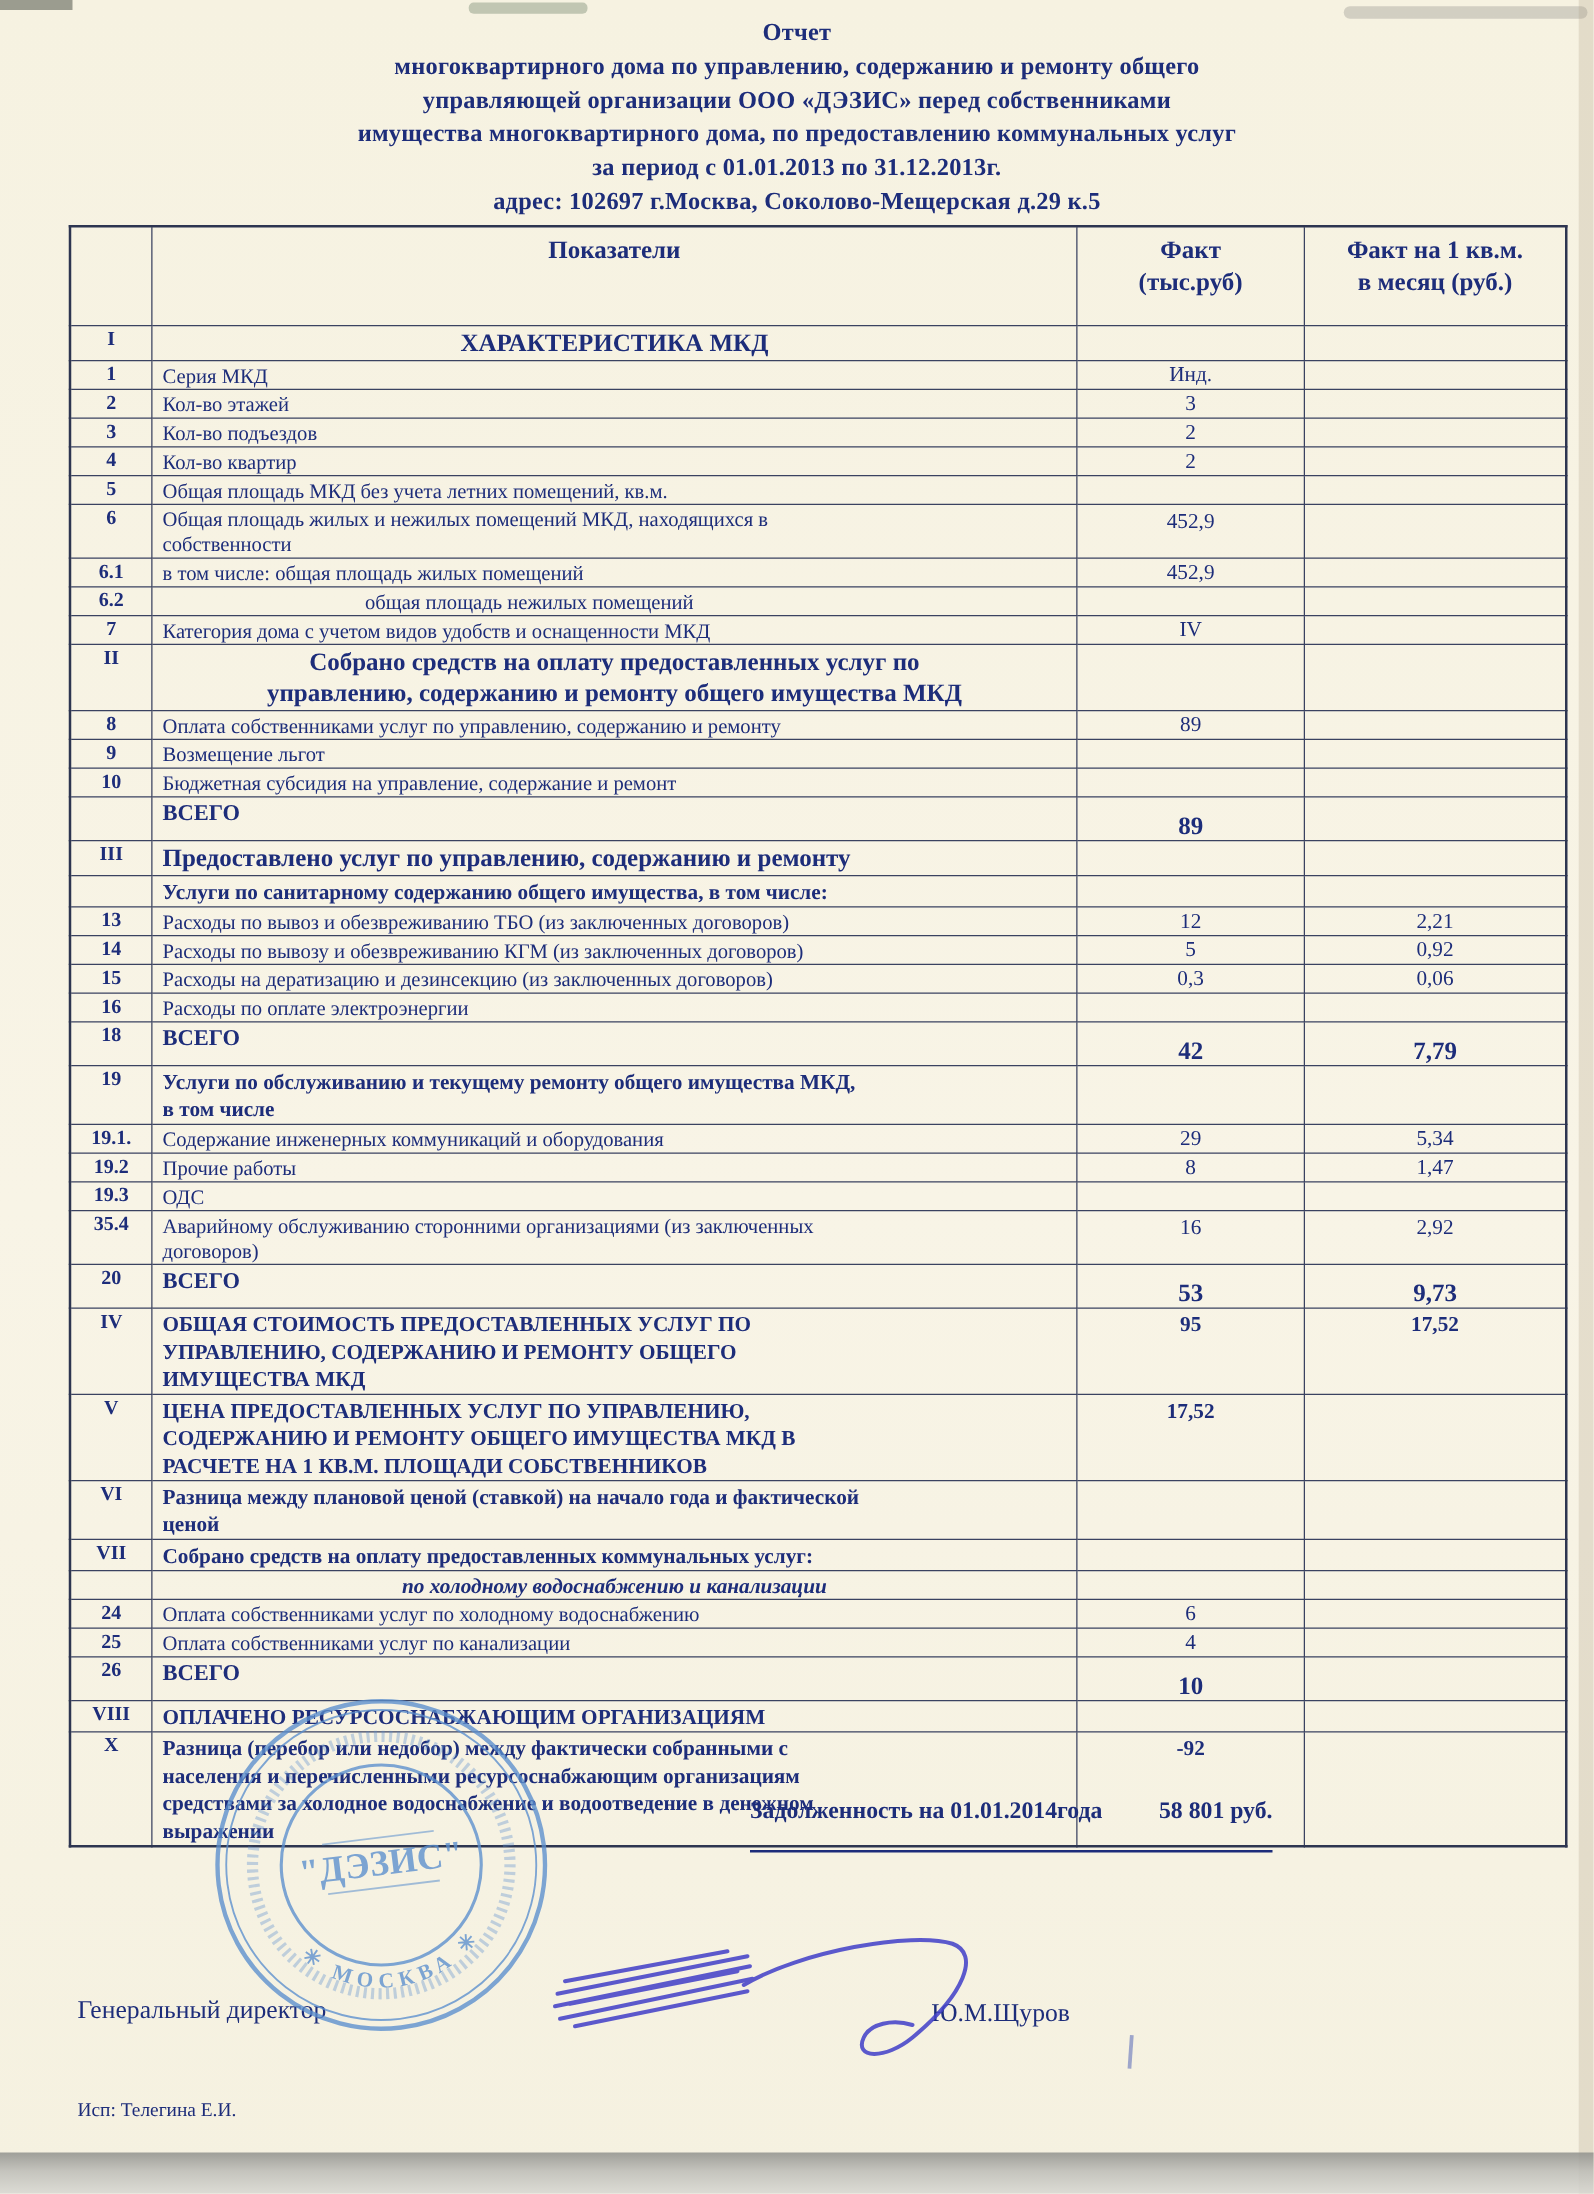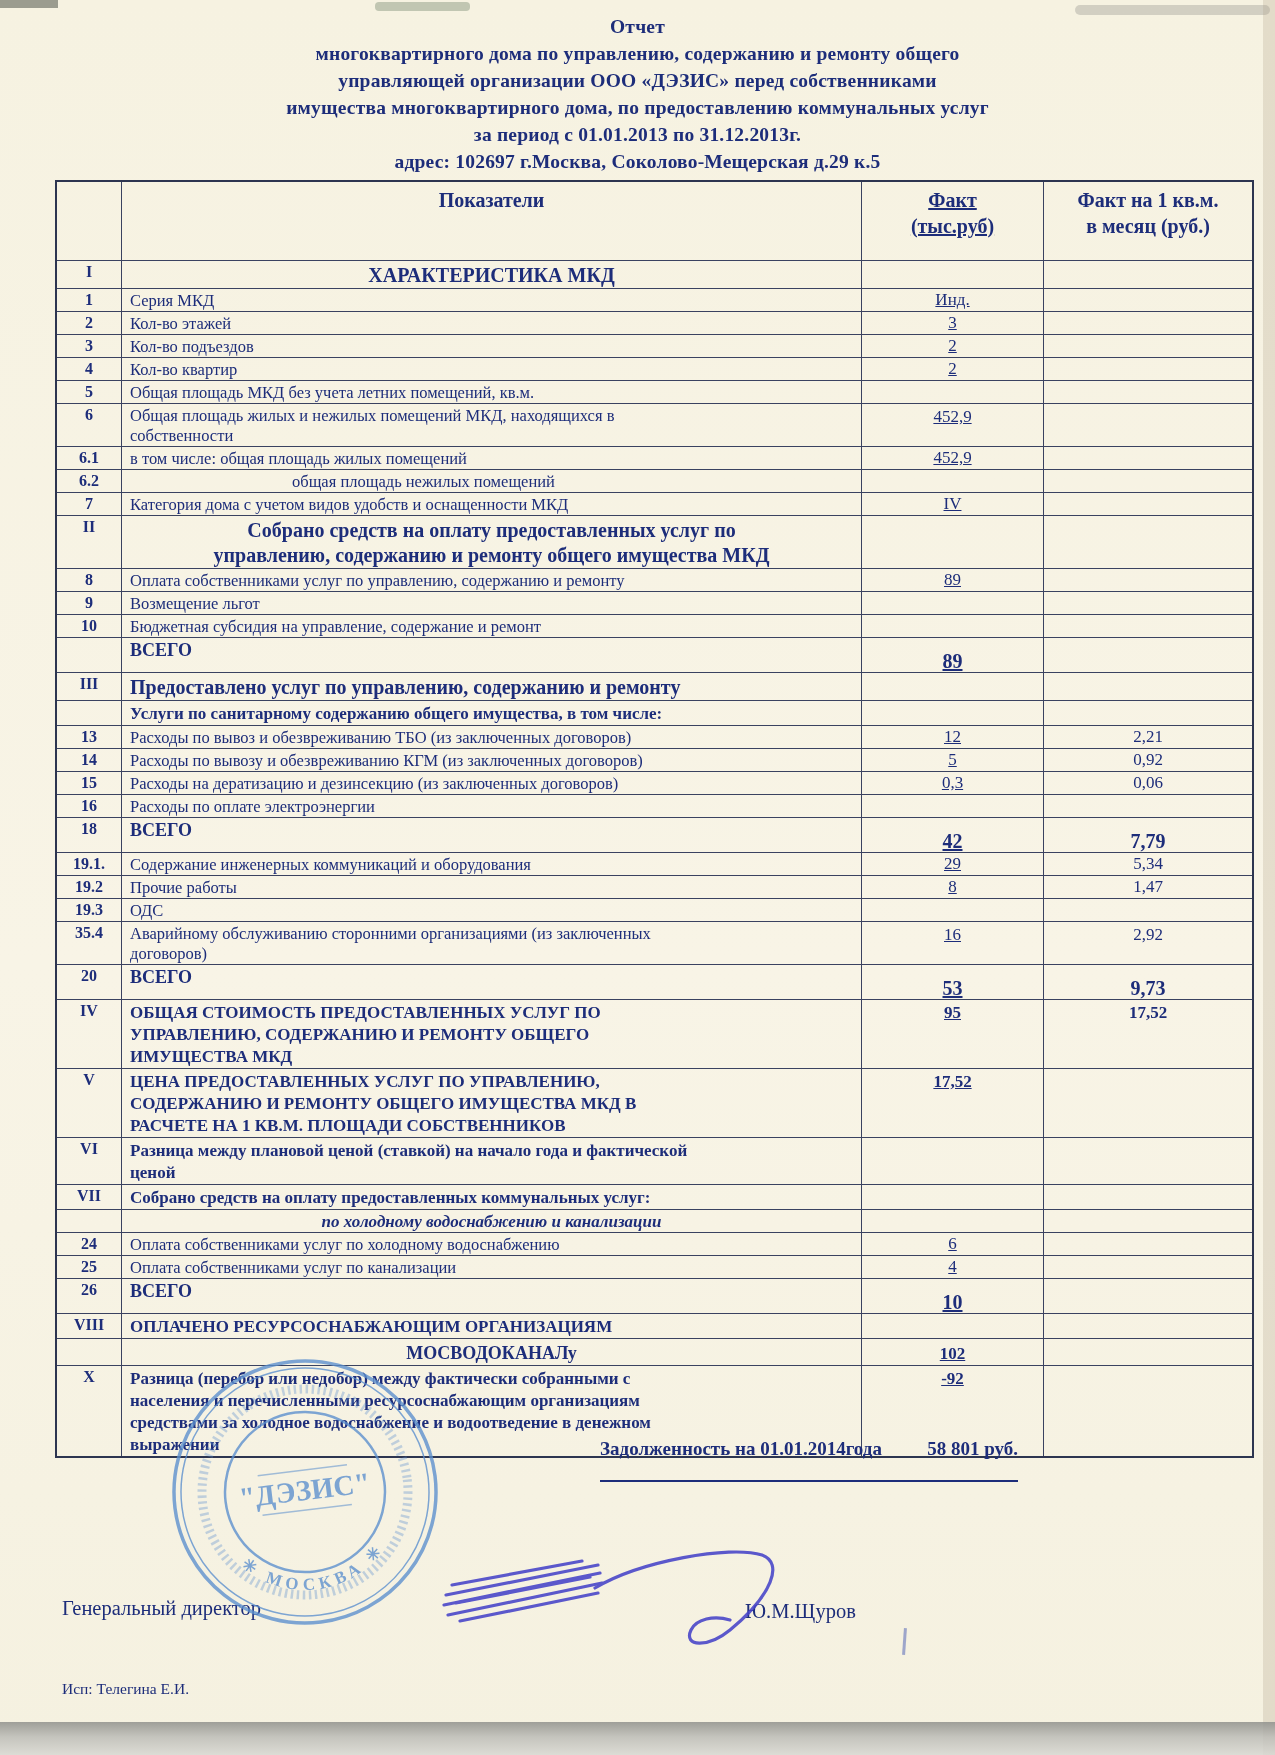--- a/index.html
+++ b/index.html
@@ -16,21 +16,21 @@
   table.report{position:absolute;left:55px;top:180px;width:1140px;
     border-collapse:collapse;table-layout:fixed;border:2.5px solid #2d3550;}
   td{border:1.5px solid #3a4260;padding:0 8px;font-size:16.5px;line-height:20px;
     vertical-align:top;overflow:hidden;}
   td.num{width:60px;text-align:center;font-weight:bold;font-size:16px;padding:1px 2px;}
   td.lbl{width:723px;white-space:pre-line;padding-top:2px;}
   td.lbl.indent{padding-left:170px;}
   td.v{text-align:center;vertical-align:bottom;font-size:17px;padding-bottom:1px;}
   td.v.vtop{vertical-align:top;padding-top:3px;}
   td.v.bv{font-weight:bold;}
-  td.vf{width:165px;text-decoration:underline;}
+  td.vf{width:165px;}
   td.vs{width:192px;}
   tr.hdr td{height:72px;text-align:center;font-weight:bold;font-size:20px;
     line-height:26px;vertical-align:top;padding-top:5px;white-space:pre-line;}
   tr.r-section-center td.lbl, tr.r-section-left td.lbl{
     font-weight:bold;font-size:20px;line-height:25px;}
   tr.r-section-center td.lbl{text-align:center;}
   tr.r-bold td.lbl{font-weight:bold;font-size:17px;line-height:22px;}
   tr.r-total td{height:32px;}
   tr.r-total td.lbl{font-weight:bold;font-size:18px;}
   tr.r-total td.v{font-weight:bold;font-size:20px;}
@@ -205,20 +205,27 @@
         <td class="lbl">Расходы по оплате электроэнергии</td>
         <td class="v vf"></td>
         <td class="v vs"></td>
       </tr>
       <tr class="r-total">
         <td class="num">18</td>
         <td class="lbl">ВСЕГО</td>
         <td class="v vf">42</td>
         <td class="v vs">7,79</td>
       </tr>
+      <tr class="r-bold">
+        <td class="num">19</td>
+        <td class="lbl">Услуги по обслуживанию и текущему ремонту общего имущества МКД,
+в том числе</td>
+        <td class="v vf"></td>
+        <td class="v vs"></td>
+      </tr>
       <tr class="r-normal">
         <td class="num">19.1.</td>
         <td class="lbl">Содержание инженерных коммуникаций и оборудования</td>
         <td class="v vf">29</td>
         <td class="v vs">5,34</td>
       </tr>
       <tr class="r-normal">
         <td class="num">19.2</td>
         <td class="lbl">Прочие работы</td>
         <td class="v vf">8</td>
@@ -294,26 +301,20 @@
         <td class="num">26</td>
         <td class="lbl">ВСЕГО</td>
         <td class="v vf">10</td>
         <td class="v vs"></td>
       </tr>
       <tr class="r-bold">
         <td class="num">VIII</td>
         <td class="lbl">ОПЛАЧЕНО  РЕСУРСОСНАБЖАЮЩИМ ОРГАНИЗАЦИЯМ</td>
         <td class="v vf"></td>
         <td class="v vs"></td>
-      </tr>
-      <tr class="r-center-bold">
-        <td class="num"></td>
-        <td class="lbl">МОСВОДОКАНАЛу</td>
-        <td class="v vf bv">102</td>
-        <td class="v vs bv"></td>
       </tr>
       <tr class="r-bold">
         <td class="num">X</td>
         <td class="lbl"><span>Разница (перебор или недобор) между фактически собранными с
 населения и перечисленными ресурсоснабжающим организациям
 средствами за </span><span class="it">холодное водоснабжение и водоотведение</span><span> в денежном
 выражении</span></td>
         <td class="v vf vtop bv">-92</td>
         <td class="v vs vtop bv"></td>
       </tr>

